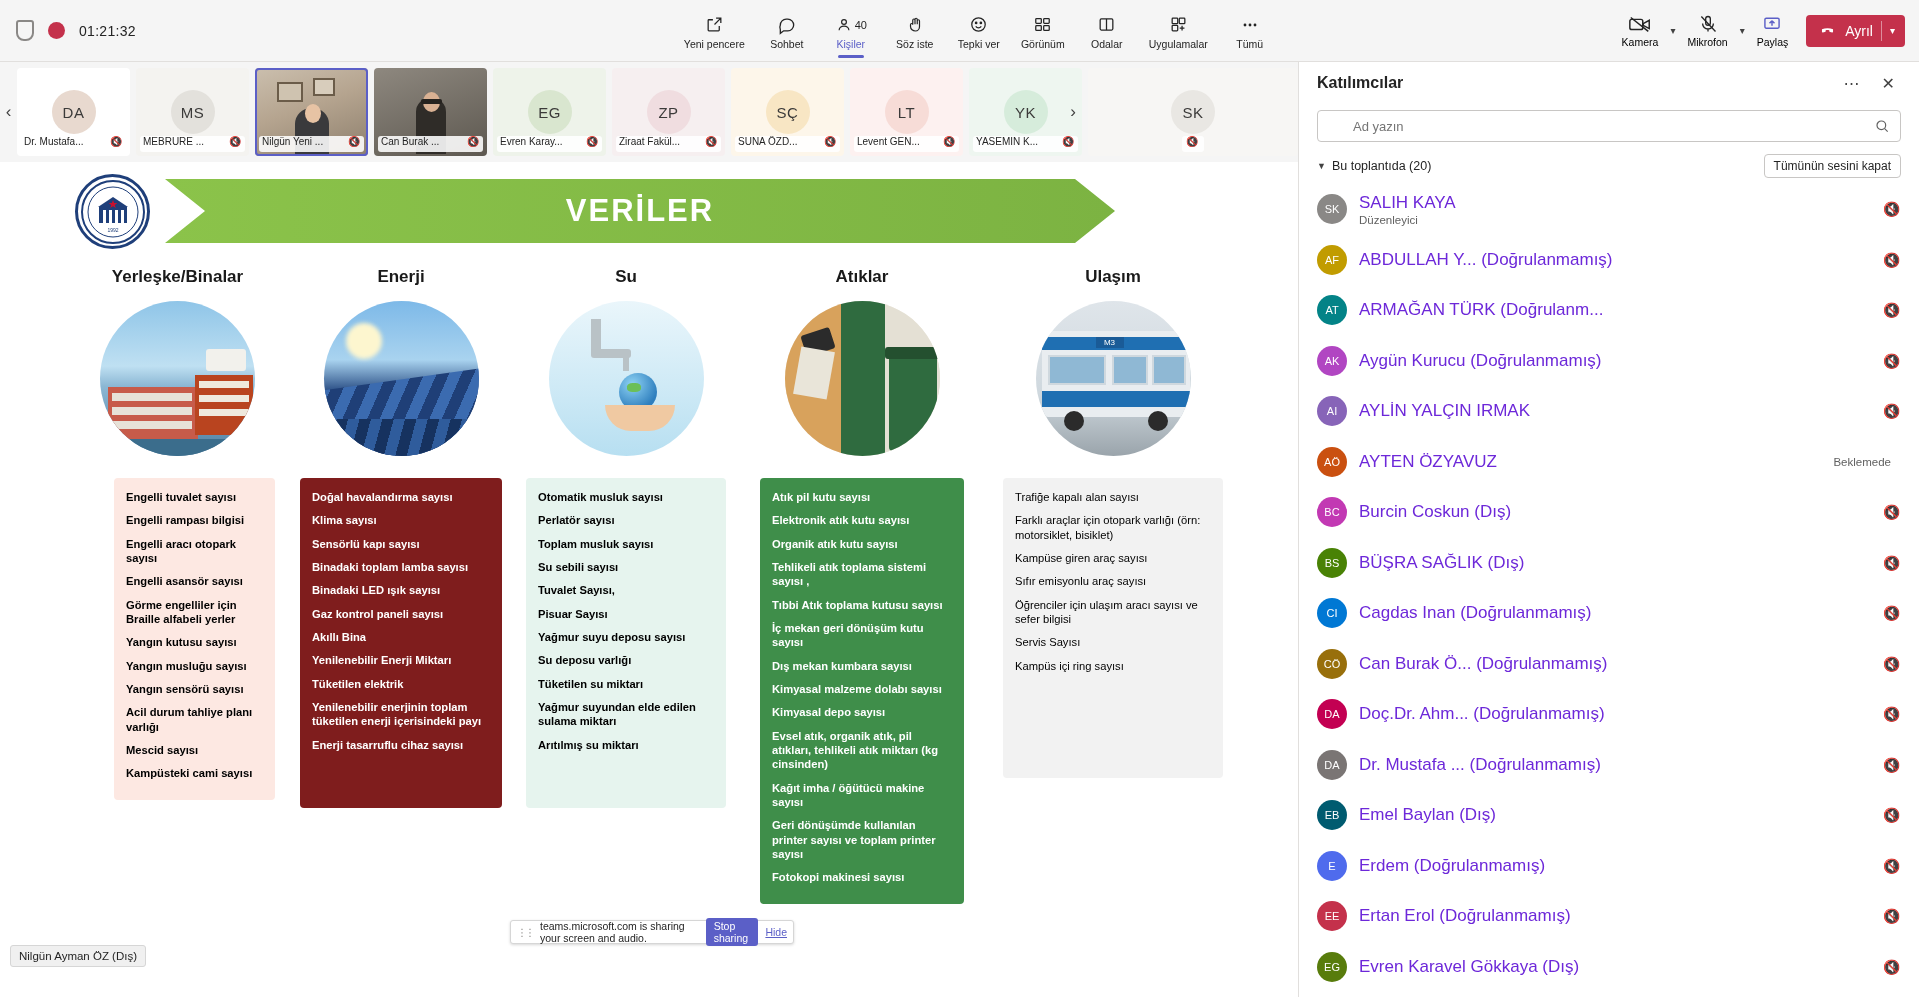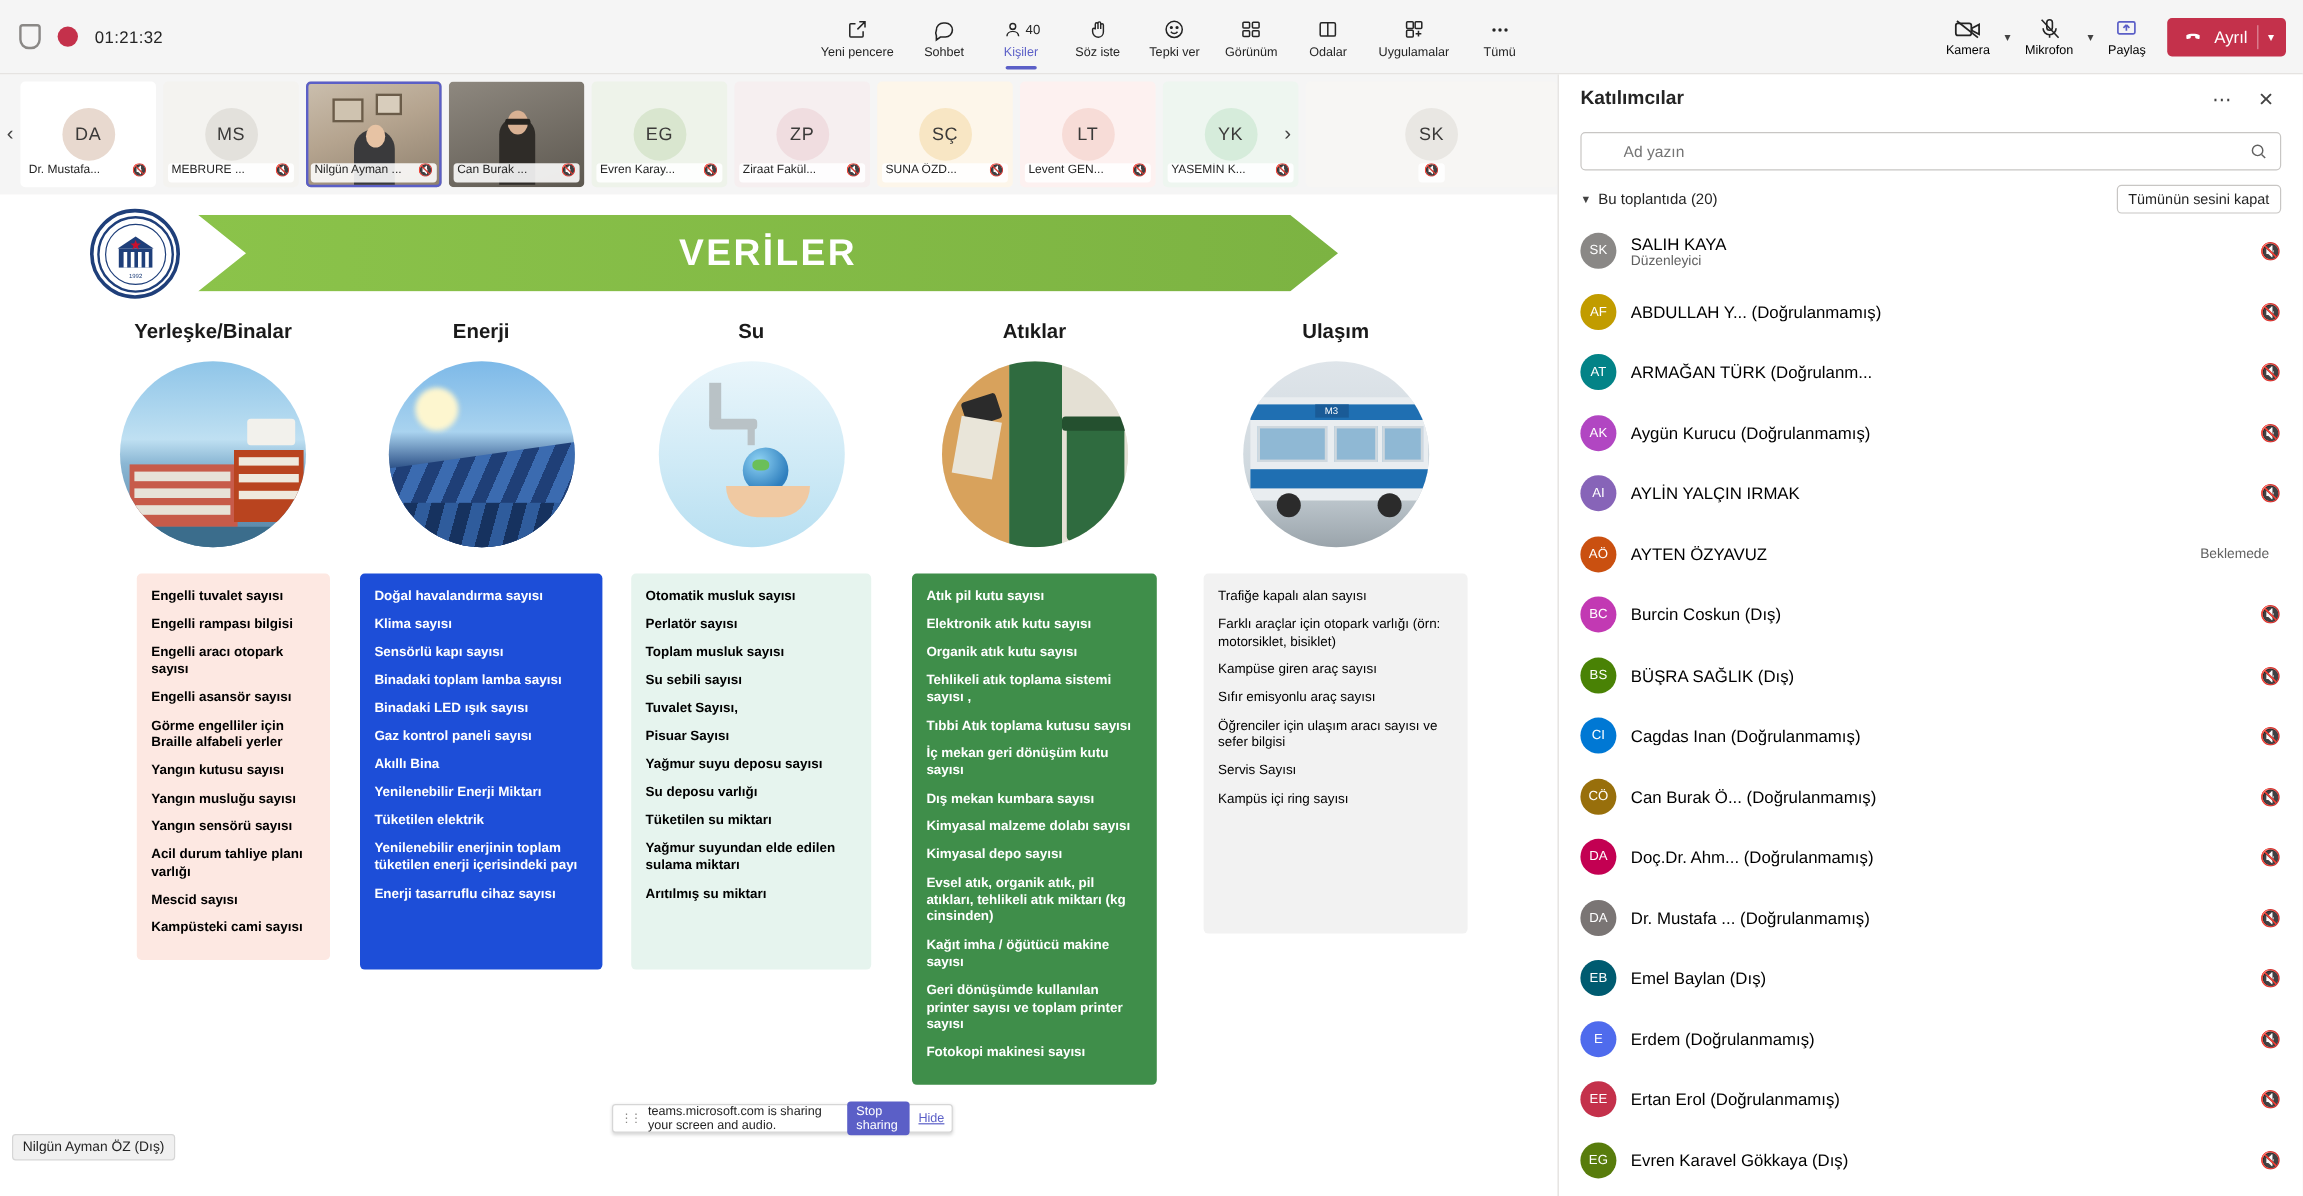--- a/index.html
+++ b/index.html
@@ -158,21 +158,21 @@
   }
   #plist { height:800px; overflow:hidden; }
   .prow {
     height:50.5px; display:flex; align-items:center; padding:0 18px 0 18px; gap:12px;
   }
   .pav {
     width:30px; height:30px; border-radius:50%; color:#fff; font-size:11px;
     display:flex; align-items:center; justify-content:center; flex:0 0 30px;
   }
   .pinfo { flex:1; min-width:0; }
-  .pname { font-size:14px; color:#000000; white-space:nowrap; overflow:hidden; text-overflow:ellipsis; }
+  .pname { font-size:17px; color:#6d28d9; white-space:nowrap; overflow:hidden; text-overflow:ellipsis; }
   .prole { font-size:11.5px; color:#616161; margin-top:1px; }
   .pstat { font-size:11.5px; color:#616161; margin-right:10px; }
   .pmic { color:#424242; font-size:14px; width:18px; text-align:center; }
   svg { display:block; }
 </style>
 </head>
 <body>
 
 <div id="topbar">
   <div class="tb-left">
@@ -345,21 +345,21 @@
     </div>
 
     <div class="tile sel" style="background:#a89c8d;">
       <div class="vid-ph" style="background:linear-gradient(160deg,#cbbfae 0%,#b5a48f 45%,#8d7f6d 100%);">
         <div style="position:absolute;left:22px;top:14px;width:26px;height:20px;border:2px solid #6b5c49;background:#cfc3b0;"></div>
         <div style="position:absolute;left:58px;top:10px;width:22px;height:18px;border:2px solid #6b5c49;background:#d8cdbc;"></div>
         <div style="position:absolute;left:40px;top:40px;width:34px;height:46px;border-radius:16px 16px 0 0;background:#3a3a3c;"></div>
         <div style="position:absolute;left:50px;top:36px;width:16px;height:19px;border-radius:50%;background:#e7c3a4;"></div>
       </div>
       <div class="tname">
-        <span class="nm">Nilgün Ayman ...</span>
+        <span class="nm">Nilgün Yeni ...</span>
         <span class="mic-off">🔇</span>
       </div>
     </div>
 
     <div class="tile" style="background:#6f6a63;">
       <div class="vid-ph" style="background:linear-gradient(160deg,#8e887f 0%,#5d5850 100%);">
         <div style="position:absolute;left:42px;top:30px;width:30px;height:56px;border-radius:14px 14px 0 0;background:#2f2c28;"></div>
         <div style="position:absolute;left:49px;top:24px;width:17px;height:20px;border-radius:50%;background:#d9b193;"></div>
         <div style="position:absolute;left:47px;top:31px;width:21px;height:5px;background:#26231f;border-radius:2px;"></div>
       </div>
@@ -471,21 +471,21 @@
     </div>
   </div>
 
   <div class="col" style="left:300px; width:202px;">
     <div class="col-title">Enerji</div>
     <div class="circ" style="background:linear-gradient(180deg,#7db9e8 0%,#a9d3ef 38%,#2b4f86 58%,#14305c 100%);">
       <div style="position:absolute;left:-20px;top:78px;width:200px;height:80px;background:repeating-linear-gradient(115deg,#1f3f77 0 12px,#3b6bb0 12px 24px);transform:skewY(-8deg);"></div>
       <div style="position:absolute;left:-10px;top:118px;width:190px;height:44px;background:repeating-linear-gradient(105deg,#16325f 0 11px,#2f5c9c 11px 22px);"></div>
       <div style="position:absolute;left:22px;top:22px;width:36px;height:36px;border-radius:50%;background:#fdf6cf;filter:blur(2px);"></div>
     </div>
-    <div class="card" style="background:#1d4ed8; color:#fff; min-height:330px;">
+    <div class="card" style="background:#7f1d1d; color:#fff; min-height:330px;">
       <ul style="color:#fff;">
         <li>Doğal havalandırma sayısı</li>
         <li>Klima sayısı</li>
         <li>Sensörlü kapı sayısı</li>
         <li>Binadaki toplam lamba sayısı</li>
         <li>Binadaki LED ışık sayısı</li>
         <li>Gaz kontrol paneli sayısı</li>
         <li>Akıllı Bina</li>
         <li>Yenilenebilir Enerji Miktarı</li>
         <li>Tüketilen elektrik</li>

